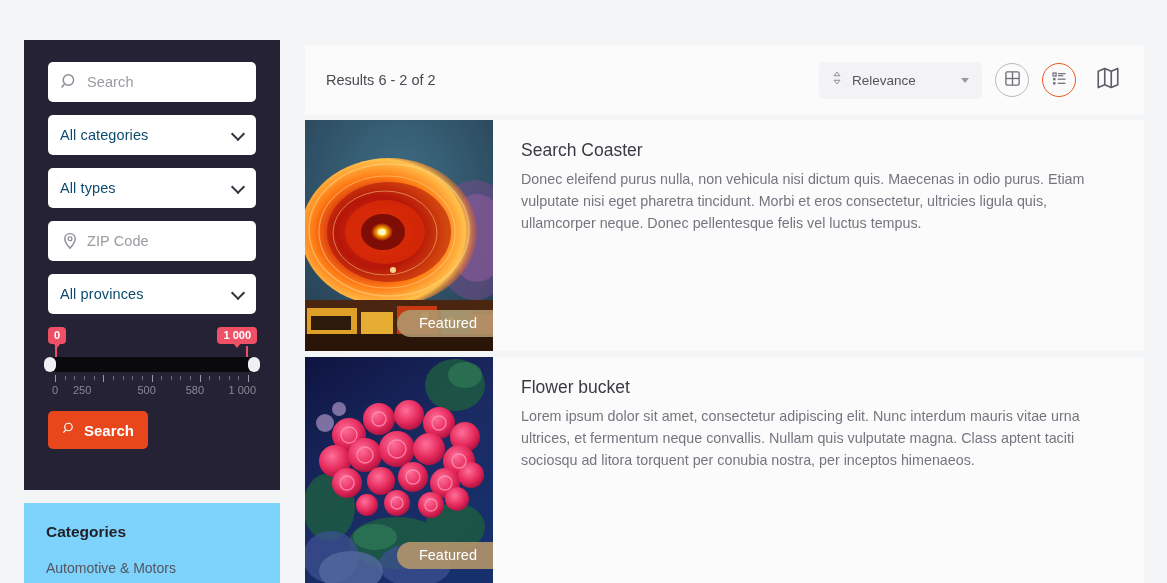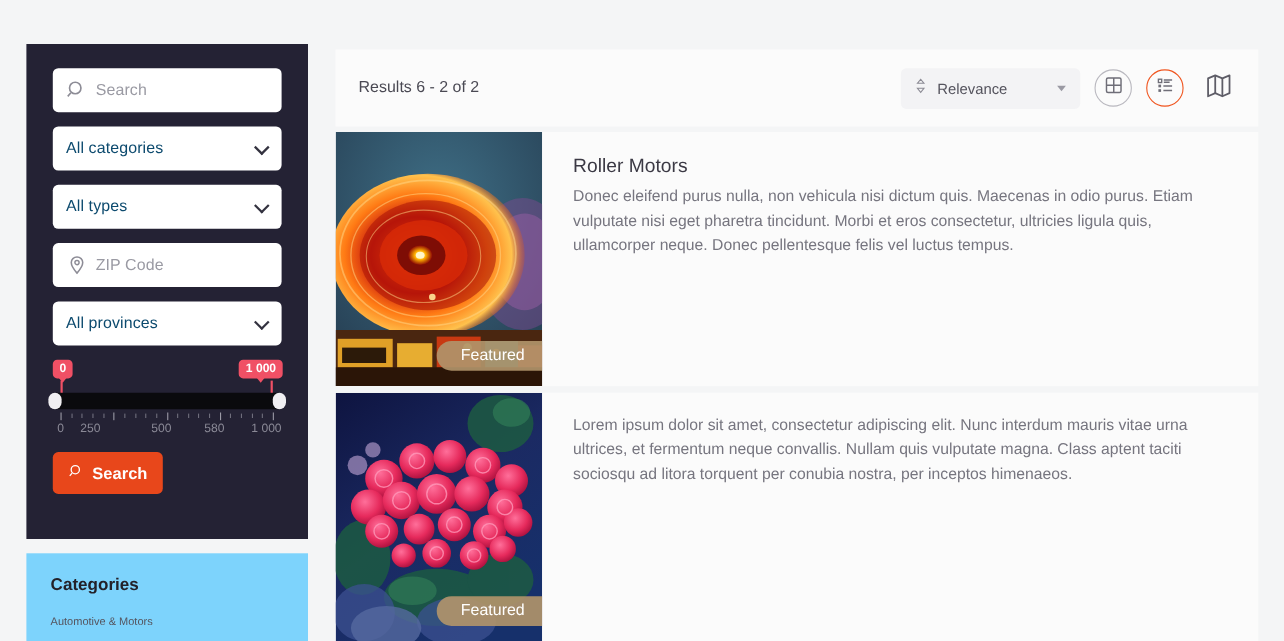--- a/index.html
+++ b/index.html
@@ -96,21 +96,21 @@
   }
 
   
   .cats {
     position: absolute; left: 24px; top: 503px;
     width: 256px; height: 80px;
     background: #7dd3fc;
     padding: 20px 22px;
   }
   .cats-title { font-size: 15.5px; font-weight: bold; color: #232129; }
-  .cats-item { margin-top: 19px; font-size: 10px; color: #55545e; }
+  .cats-item { margin-top: 19px; font-size: 14px; color: #55545e; }
 
   
   .topbar {
     position: absolute; left: 305px; top: 45px;
     width: 839px; height: 70px;
     background: #fbfbfb;
     display: flex; align-items: center;
     padding: 0 21px;
   }
   .results-count { font-size: 14.5px; color: #4a4953; font-weight: 500; }
@@ -379,21 +379,21 @@
             <rect x="0" y="214" width="188" height="17" fill="#2a1508"></rect>
             <circle cx="120" cy="196" r="4" fill="#ffe27a"></circle>
             <circle cx="146" cy="200" r="3" fill="#ffe27a"></circle>
           </g>
         </svg>
       </div>
       <div class="featured">Featured</div>
     </div>
 
     <div class="body">
-      <div class="title">Roller Motors</div>
+      <div class="title">Search Coaster</div>
       <div class="desc">Donec eleifend purus nulla, non vehicula nisi dictum quis. Maecenas in odio purus. Etiam vulputate nisi eget pharetra tincidunt. Morbi et eros consectetur, ultricies ligula quis, ullamcorper neque. Donec pellentesque felis vel luctus tempus.</div>
     </div>
 
     <div class="meta" id="meta0">
       <div class="meta-row">
         <span class="m-icon">
           <svg viewBox="0 0 18 18" width="16" height="16">
               <rect x="1.5" y="5.5" width="6" height="10.5" fill="#b6b5bd"></rect>
               <rect x="8" y="2.5" width="3" height="13.5" fill="#cfced4"></rect>
               <rect x="11.5" y="6.5" width="5" height="9.5" fill="#b6b5bd"></rect>
@@ -530,18 +530,19 @@
             <circle cx="20" cy="66" r="9"></circle>
               <circle cx="34" cy="52" r="7"></circle>
           </g>
           <ellipse cx="46" cy="214" rx="32" ry="20" fill="#55699f" opacity=".8"></ellipse>
         </svg>
       </div>
       <div class="featured">Featured</div>
     </div>
 
     <div class="body">
+      <div class="title">Flower bucket</div>
       <div class="desc">Lorem ipsum dolor sit amet, consectetur adipiscing elit. Nunc interdum mauris vitae urna ultrices, et fermentum neque convallis. Nullam quis vulputate magna. Class aptent taciti sociosqu ad litora torquent per conubia nostra, per inceptos himenaeos.</div>
     </div>
 
   </div>
 
 </div>
 
 </body></html>

